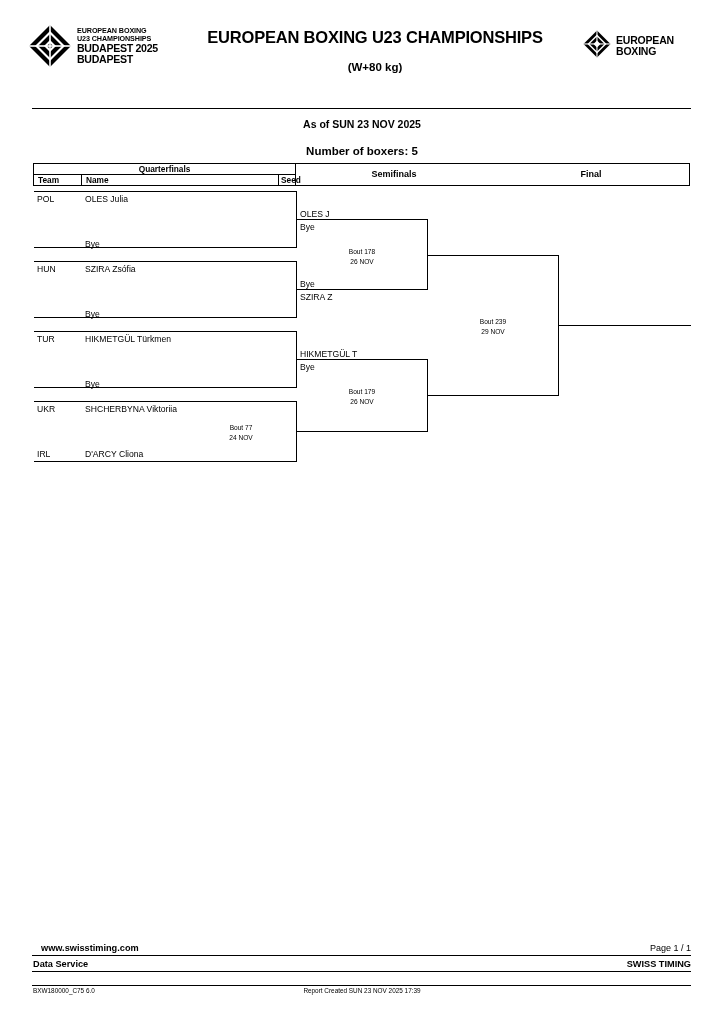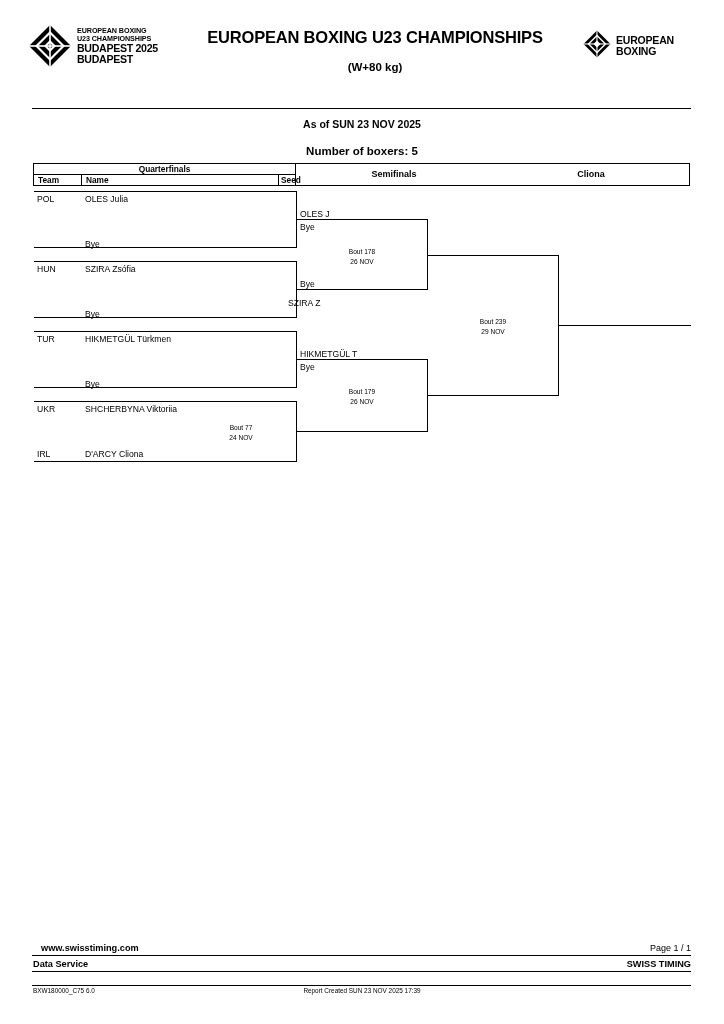--- a/index.html
+++ b/index.html
@@ -260,21 +260,21 @@
 
 <div class="asof">As of SUN 23 NOV 2025</div>
 <div class="nboxers">Number of boxers: 5</div>
 
 <div class="colhead">
   <div class="ch-qf-label">Quarterfinals</div>
   <div class="ch-team">Team</div>
   <div class="ch-name">Name</div>
   <div class="ch-seed">Seed</div>
   <div class="ch-sf">Semifinals</div>
-  <div class="ch-final">Cliona</div>
+  <div class="ch-final">Final</div>
 </div>
 
 <div class="bracket">
   <svg width="724" height="1024">
     <g stroke="#000" stroke-width="1" fill="none" shape-rendering="crispEdges">
 
       <line x1="33.5" y1="191.5" x2="296.5" y2="191.5"></line>
       <line x1="296.5" y1="191.5" x2="296.5" y2="247.5"></line>
       <line x1="33.5" y1="247.5" x2="296.5" y2="247.5"></line>
 
@@ -325,21 +325,21 @@
 <div class="slot slot-name" style="left:85px; top:449px;">D'ARCY Cliona</div>
 
 <div class="bout" style="left:196px; top:423px; width:90px;">
   <div>Bout  77</div>
   <div>24 NOV</div>
 </div>
 
 <div class="slot" style="left:300px; top:209px;">OLES J</div>
 <div class="slot" style="left:300px; top:222px;">Bye</div>
 <div class="slot" style="left:300px; top:279px;">Bye</div>
-<div class="slot" style="left:288px; top:292px;margin-top:6px;">SZIRA Z</div>
+<div class="slot" style="left:300px; top:292px;">SZIRA Z</div>
 
 <div class="bout" style="left:317px; top:247px; width:90px;">
   <div>Bout  178</div>
   <div>26 NOV</div>
 </div>
 
 <div class="slot" style="left:300px; top:349px;">HIKMETGÜL T</div>
 <div class="slot" style="left:300px; top:362px;">Bye</div>
 
 <div class="bout" style="left:317px; top:387px; width:90px;">

